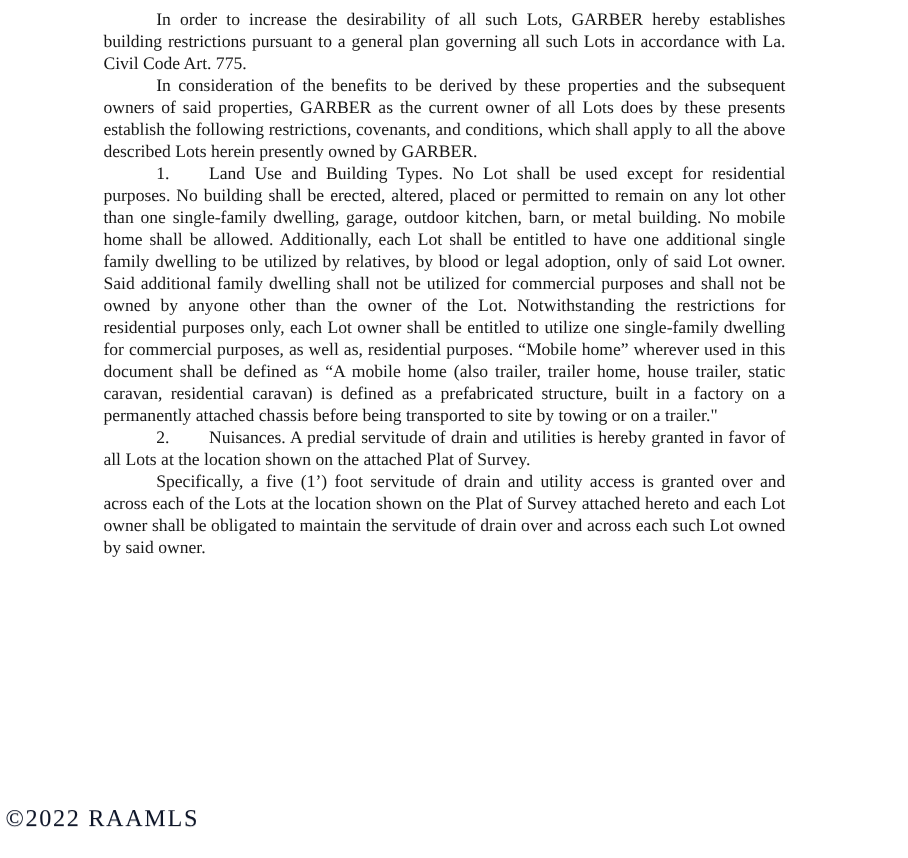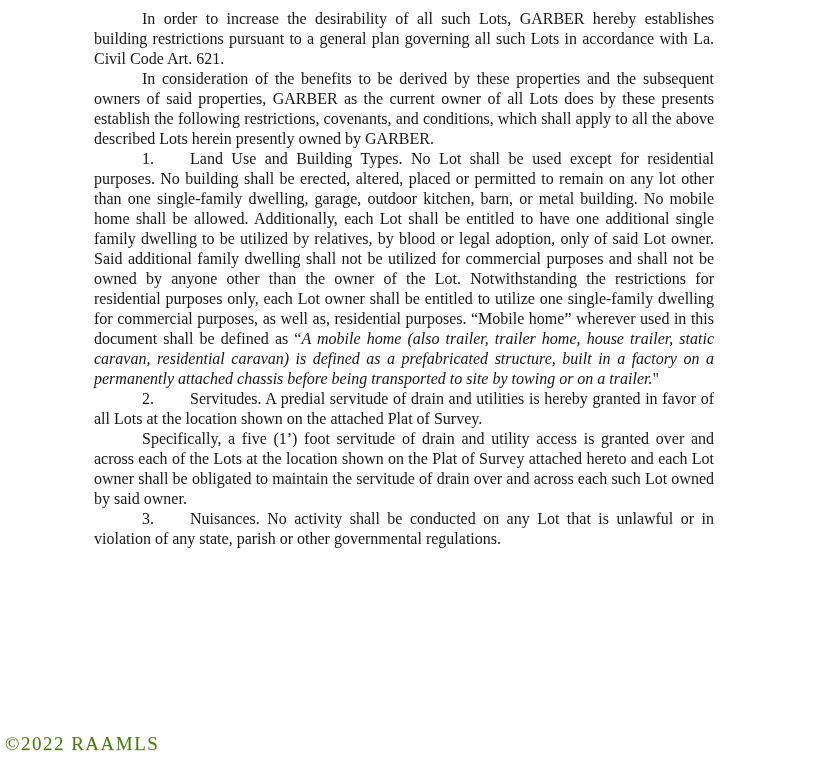--- a/index.html
+++ b/index.html
@@ -35,50 +35,47 @@
   .mb21 { margin-bottom: 21px; }
   .num {
     display: inline-block;
     width: 48px;
     text-indent: 0;
   }
   .heading {
     text-underline-offset: 2px;
   }
   .italic {
-    font-style: italic;
   }
   .watermark {
     position: absolute;
     left: 5px;
     top: 730px;
     font-family: "Liberation Serif", serif;
-    font-size: 19px;
+    font-size: 22px;
     line-height: 28px;
     letter-spacing: 1.5px;
-    color: #4d7c0f;
+    color: #0f172a;
     text-shadow: 0 1px 0 #dcdcdc;
     white-space: nowrap;
   }
 </style>
 </head>
 <body>
 
 <div class="text-block">
 
-  <p class="para mb9">In order to increase the desirability of all such Lots, GARBER hereby establishes building restrictions pursuant to a general plan governing all such Lots in accordance with La. Civil Code Art. 621.</p>
+  <p class="para mb9">In order to increase the desirability of all such Lots, GARBER hereby establishes building restrictions pursuant to a general plan governing all such Lots in accordance with La. Civil Code Art. 775.</p>
 
   <p class="para mb8">In consideration of the benefits to be derived by these properties and the subsequent owners of said properties, GARBER as the current owner of all Lots does by these presents establish the following restrictions, covenants, and conditions, which shall apply to all the above described Lots herein presently owned by GARBER.</p>
 
   <p class="para mb19"><span class="num">1.</span><span class="heading">Land Use and Building Types.</span>
     <span>No Lot shall be used except for residential purposes. No building shall be erected, altered, placed or permitted to remain on any lot other than one single-family dwelling, garage, outdoor kitchen, barn, or metal building. No mobile home shall be allowed. Additionally, each Lot shall be entitled to have one additional single family dwelling to be utilized by relatives, by blood or legal adoption, only of said Lot owner. Said additional family dwelling shall not be utilized for commercial purposes and shall not be owned by anyone other than the owner of the Lot. Notwithstanding the restrictions for residential purposes only, each Lot owner shall be entitled to utilize one single-family dwelling for commercial purposes, as well as, residential purposes. “Mobile home” wherever used in this document shall be defined as “</span><span class="italic">A mobile home (also trailer, trailer home, house trailer, static caravan, residential caravan) is defined as a prefabricated structure, built in a factory on a permanently attached chassis before being transported to site by towing or on a trailer.</span><span>"</span></p>
 
-  <p class="para mb20"><span class="num">2.</span><span class="heading">Servitudes.</span>
+  <p class="para mb20"><span class="num">2.</span><span class="heading">Nuisances.</span>
     <span>A predial servitude of drain and utilities is hereby granted in favor of all Lots at the location shown on the attached Plat of Survey.</span></p>
 
   <p class="para mb21">Specifically, a five (1’) foot servitude of drain and utility access is granted over and across each of the Lots at the location shown on the Plat of Survey attached hereto and each Lot owner shall be obligated to maintain the servitude of drain over and across each such Lot owned by said owner.</p>
 
-  <p class="para"><span class="num">3.</span><span class="heading">Nuisances.</span>
-    <span>No activity shall be conducted on any Lot that is unlawful or in violation of any state, parish or other governmental regulations.</span></p>
 
 </div>
 
 <div class="watermark">©2022 RAAMLS</div>
 
 </body></html>

